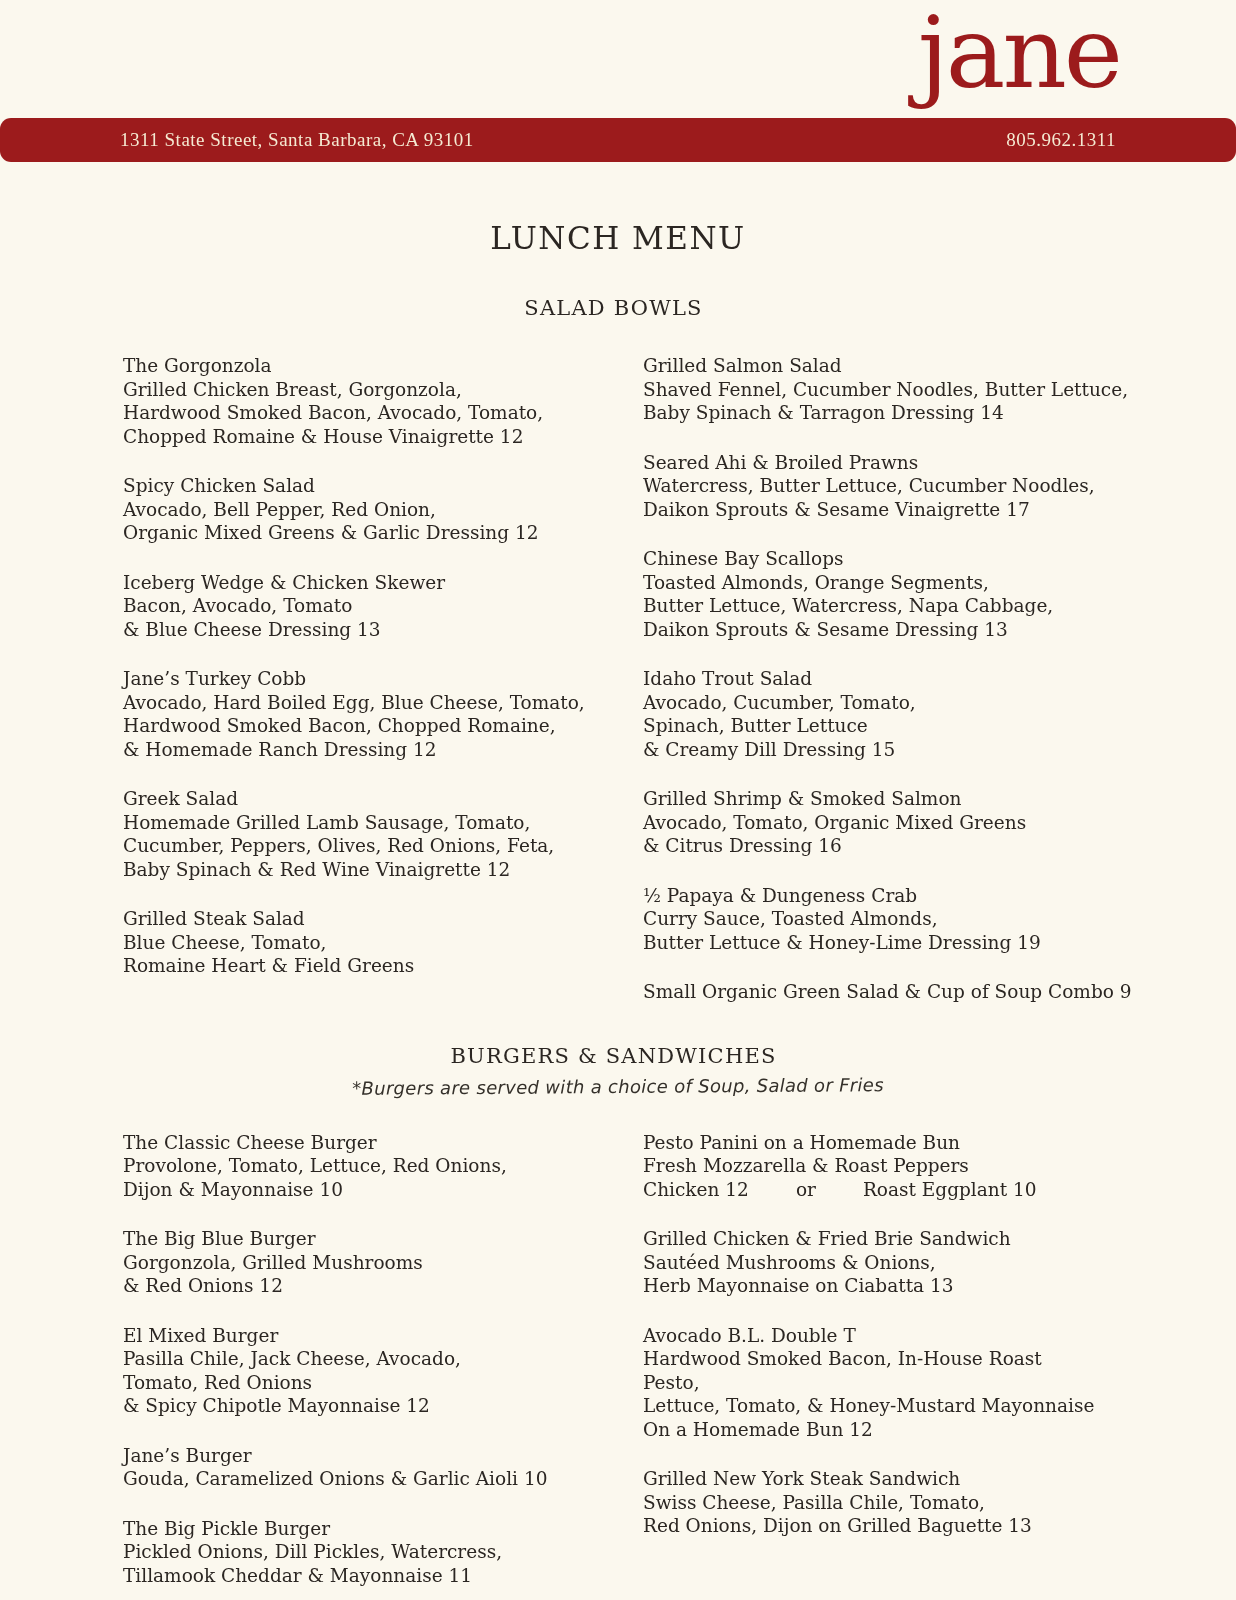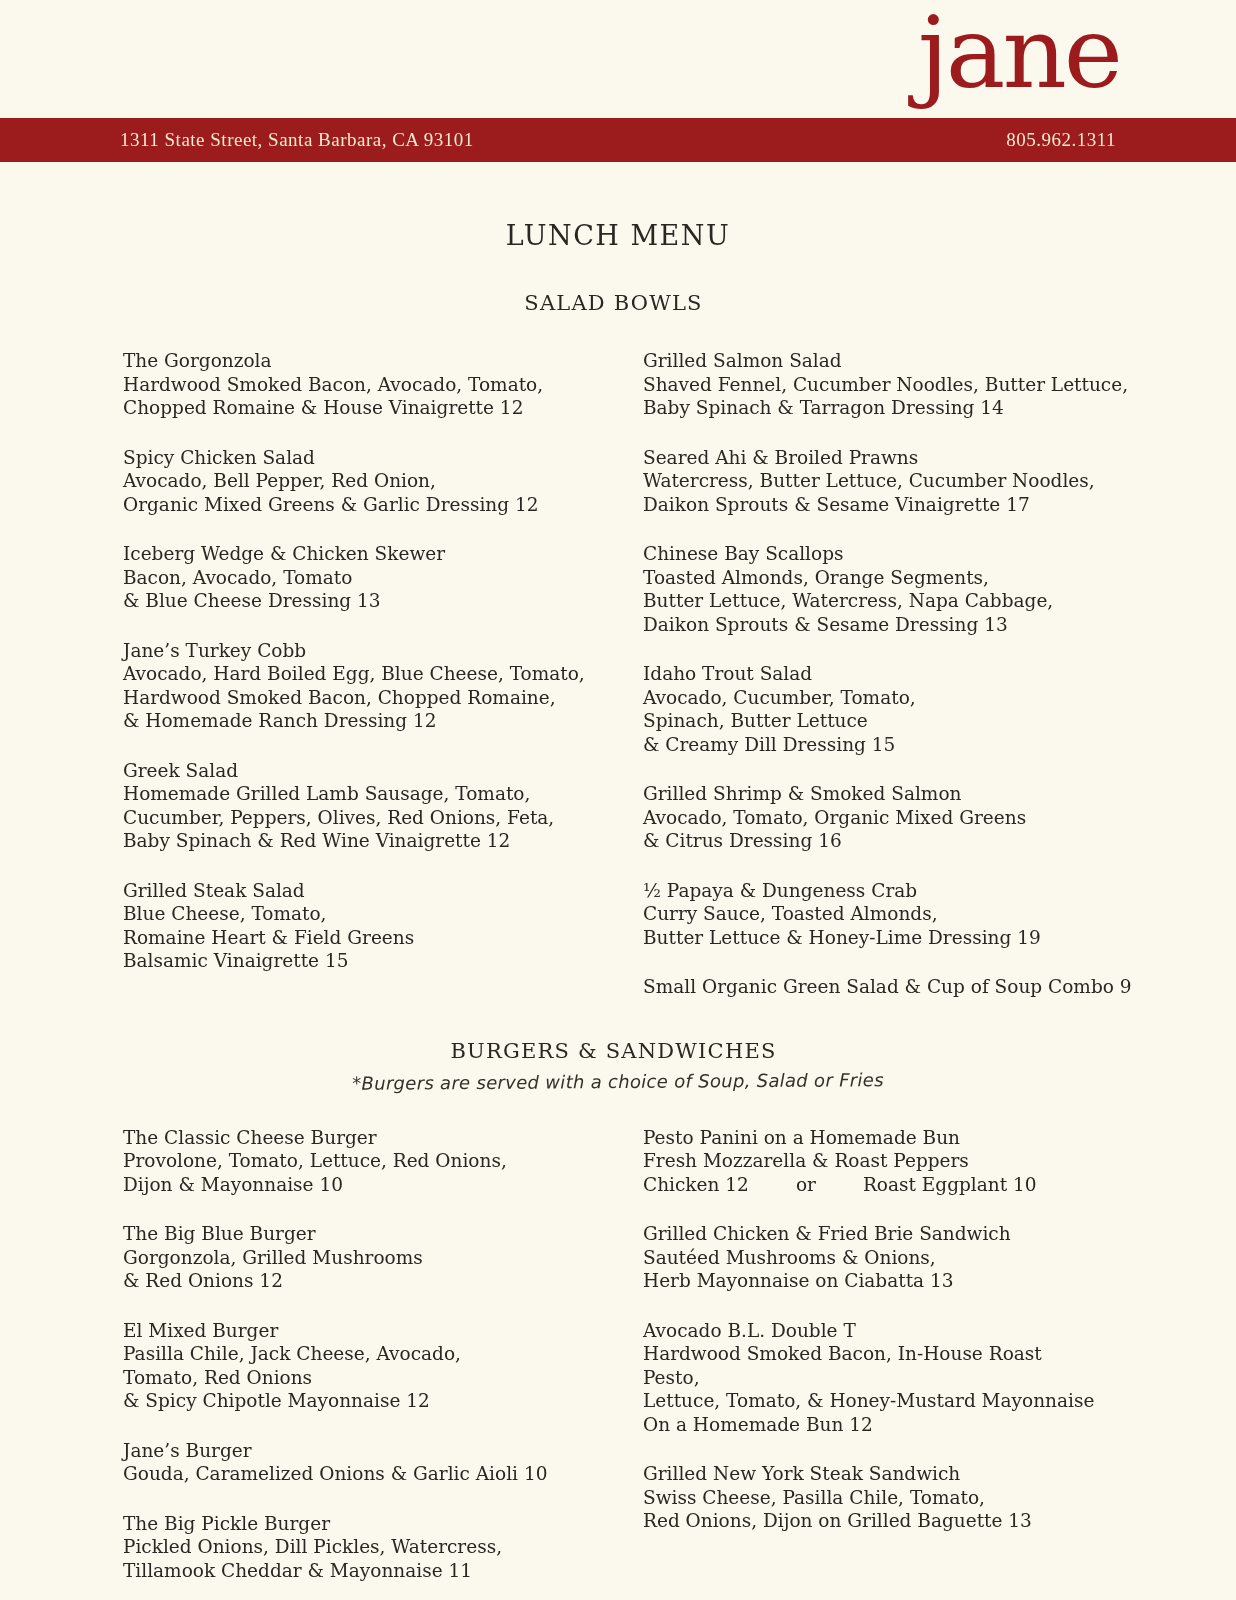--- a/index.html
+++ b/index.html
@@ -34,26 +34,27 @@
     height: 44px;
     background: var(--brand-red, #9c1b1c);
     display: flex;
     align-items: center;
     justify-content: space-between;
     padding: 0 120px;
     color: #f5ead2;
     font-family: "Liberation Serif", serif;
     font-size: 19px;
     letter-spacing: 0.5px;
+    border-radius: 11px;
   }
 
   
   .menu-title {
     text-align: center;
-    font-size: 27px;
+    font-size: 31px;
     font-weight: normal;
     letter-spacing: 1.5px;
     margin: 58px 0 12px 0;
   }
   .section-heading {
     text-align: center;
     font-size: 21px;
     font-weight: normal;
     letter-spacing: 1.2px;
     margin: 40px 9px 0 0;
@@ -96,20 +97,21 @@
 
 <main>
   <h1 class="menu-title">LUNCH MENU</h1>
   <div id="sections">
       <section class="menu-section">
         <h2 class="section-heading">SALAD BOWLS</h2>
         <div class="columns">
           <div class="column">
             <div class="menu-item">
               <div class="item-name">The Gorgonzola</div>
+              <div class="item-line">Grilled Chicken Breast, Gorgonzola,</div>
               <div class="item-line">Hardwood Smoked Bacon, Avocado, Tomato,</div>
               <div class="item-line">Chopped Romaine &amp; House Vinaigrette 12</div>
             </div>
             <div class="menu-item">
               <div class="item-name">Spicy Chicken Salad</div>
               <div class="item-line">Avocado, Bell Pepper, Red Onion,</div>
               <div class="item-line">Organic Mixed Greens &amp; Garlic Dressing 12</div>
             </div>
             <div class="menu-item">
               <div class="item-name">Iceberg Wedge &amp; Chicken Skewer</div>
@@ -125,21 +127,20 @@
             <div class="menu-item">
               <div class="item-name">Greek Salad</div>
               <div class="item-line">Homemade Grilled Lamb Sausage, Tomato,</div>
               <div class="item-line">Cucumber, Peppers, Olives, Red Onions, Feta,</div>
               <div class="item-line">Baby Spinach &amp; Red Wine Vinaigrette 12</div>
             </div>
             <div class="menu-item">
               <div class="item-name">Grilled Steak Salad</div>
               <div class="item-line">Blue Cheese, Tomato,</div>
               <div class="item-line">Romaine Heart &amp; Field Greens</div>
-              <div class="item-line">Balsamic Vinaigrette 15</div>
             </div>
           </div>
           <div class="column">
             <div class="menu-item">
               <div class="item-name">Grilled Salmon Salad</div>
               <div class="item-line">Shaved Fennel, Cucumber Noodles, Butter Lettuce,</div>
               <div class="item-line">Baby Spinach &amp; Tarragon Dressing 14</div>
             </div>
             <div class="menu-item">
               <div class="item-name">Seared Ahi &amp; Broiled Prawns</div>

